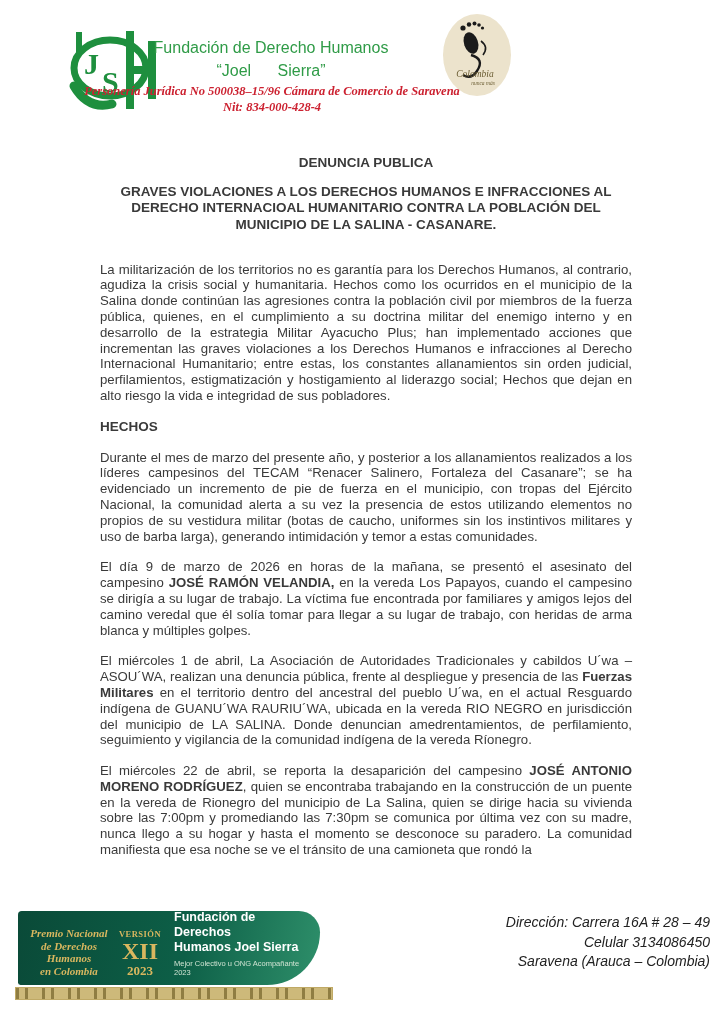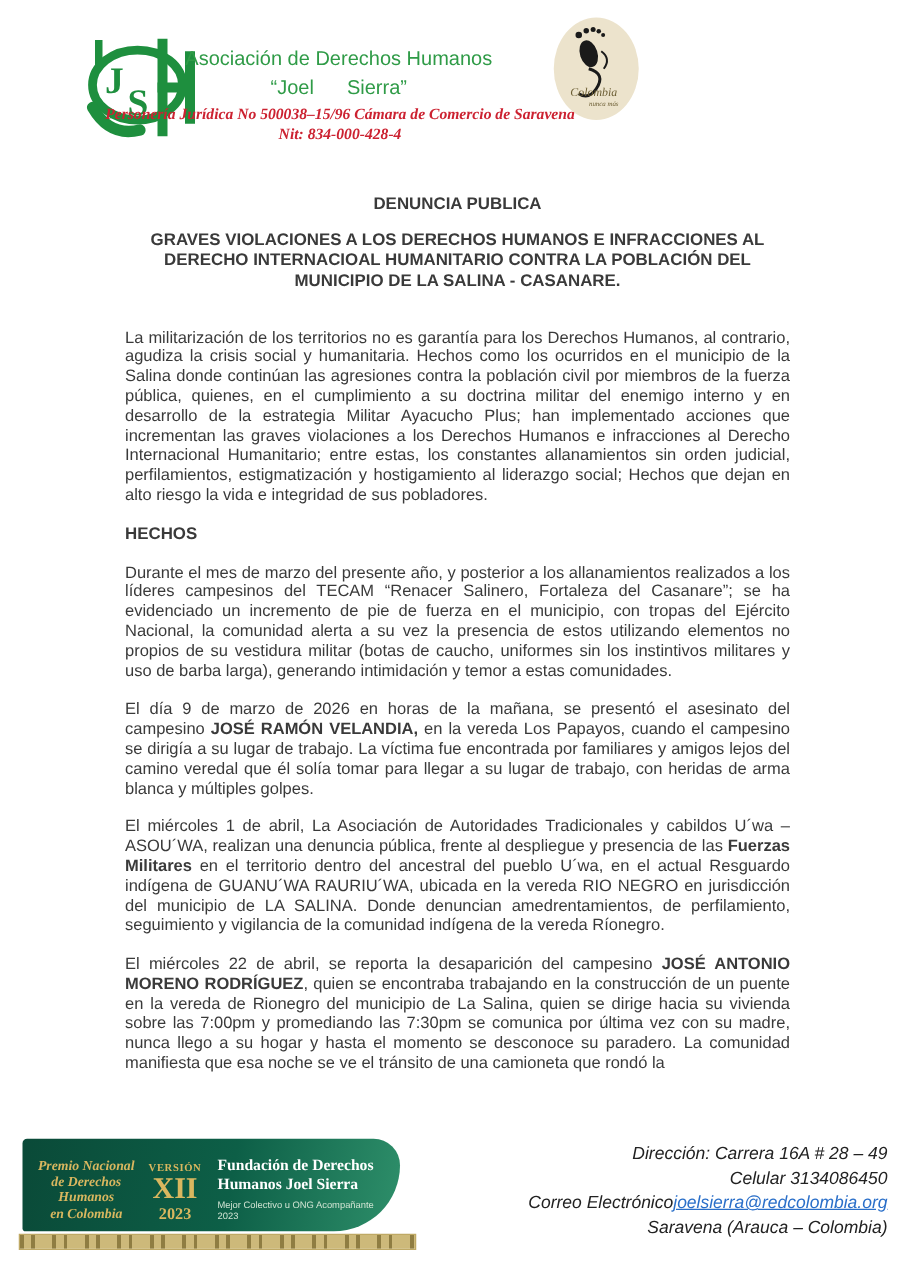--- a/index.html
+++ b/index.html
@@ -50,21 +50,21 @@
   }
   .award-version{
     color:#d9b75f;font-family:"Liberation Serif", serif;font-weight:bold;
     text-align:center;width:52px;flex:none;line-height:1;margin-left:2px;
   }
   .award-version .v-label{font-size:8.5px;letter-spacing:.5px;}
   .award-version .v-num{font-size:24px;margin-top:1px;}
   .award-version .v-year{font-size:13px;margin-top:1px;}
   .award-right{color:#ffffff;margin-left:8px;width:150px;}
   .award-right .org1,.award-right .org2{
-    font-family:Liberation Serif, serif;font-weight:bold;font-size:12.5px;line-height:15px;
+    font-family:Liberation Sans, sans-serif;font-weight:bold;font-size:12.5px;line-height:15px;
   }
   .award-right .caption{font-size:7.5px;color:#cfe3d2;margin-top:4px;}
   .gold-strip{
     position:absolute;left:15px;top:987px;width:318px;height:13px;
     background:repeating-linear-gradient(90deg,#8f7d42 0 3px,#cdb97a 3px 9px,#8f7d42 9px 12px,#cdb97a 12px 26px);
     border:1px solid #bfa965;box-sizing:border-box;
   }
   .contact{
     position:absolute;left:328px;top:913px;width:382px;text-align:right;
     font-style:italic;font-size:14px;line-height:19.5px;color:#222;
@@ -88,21 +88,21 @@
       <text x="42" y="64" font-family="Liberation Serif, serif" font-size="30" font-weight="bold" fill="#1e8f3e">S</text>
       <g fill="#1e8f3e">
         <rect x="66" y="3" width="8" height="78"></rect>
         <rect x="88" y="13" width="8" height="58"></rect>
         <rect x="66" y="38" width="30" height="8"></rect>
       </g>
     </svg>
   </div>
 
   <div class="org-title">
-    <div class="line1">Asociación de Derechos Humanos</div>
+    <div class="line1">Fundación de Derecho Humanos</div>
     <div class="line2">“Joel Sierra”</div>
   </div>
 
   <div class="personeria">
     <div>Personería Jurídica No 500038–15/96 Cámara de Comercio de Saravena</div>
     <div>Nit: 834-000-428-4</div>
   </div>
 
   <div class="stamp-logo">
     <svg viewBox="0 0 72 84" width="72" height="84" aria-hidden="true">
@@ -158,17 +158,16 @@
       <div class="org1">Fundación de Derechos</div>
       <div class="org2">Humanos Joel Sierra</div>
       <div class="caption">Mejor Colectivo u ONG Acompañante 2023</div>
     </div>
   </div>
   <div class="gold-strip"></div>
 
   <div class="contact">
     <div>Dirección: Carrera 16A # 28 – 49</div>
     <div>Celular 3134086450</div>
-    <div><span>Correo Electrónico</span><a href="#">joelsierra@redcolombia.org</a></div>
     <div>Saravena (Arauca – Colombia)</div>
   </div>
 
 </div>
 
 </body></html>

